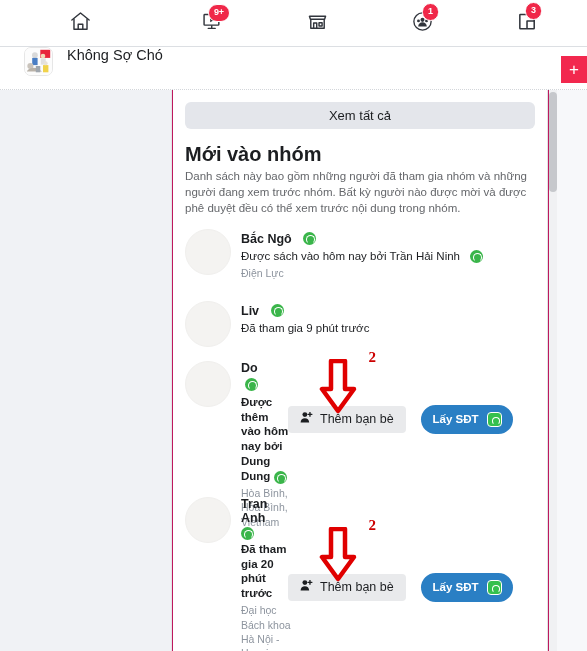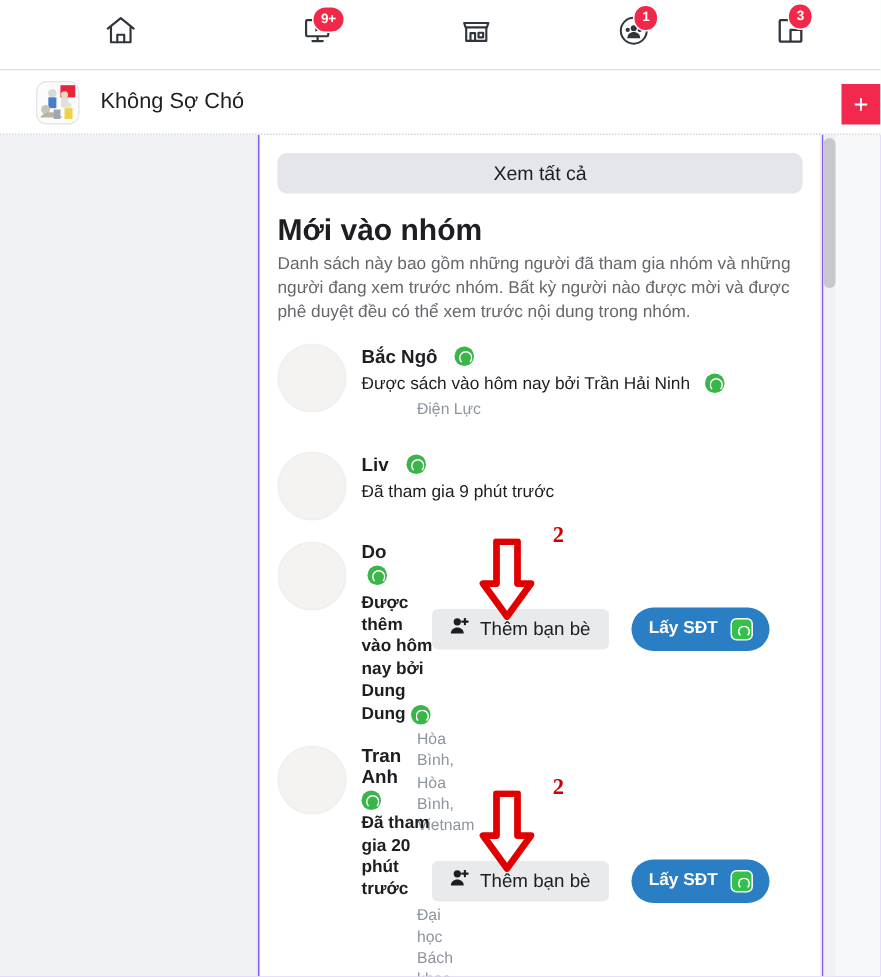--- a/index.html
+++ b/index.html
@@ -37,21 +37,21 @@
     text-align: center;
     border: 1.5px solid #ffffff;
     letter-spacing: -0.2px;
   }
 
   
   .grouphdr {
     position: absolute; left: 0; top: 47px; width: 587px; height: 43px;
     background: #ffffff;
     border-bottom: 1px dotted #d3d6da;
-    display: flex; align-items: center;
+    display: flex; 
   }
   .group-avatar {
     width: 29px; height: 29px; margin-left: 24px;
     border-radius: 7px;
     background: #ffffff;
     border: 1px solid #e6e6e6;
     position: relative; overflow: hidden; flex: none;
   }
   .group-name {
     margin-left: 14px;
@@ -65,21 +65,21 @@
     display: flex; align-items: center; justify-content: center;
     font-size: 17px; line-height: 1;
     cursor: pointer;
     border: none;
     font-family: "Liberation Sans", sans-serif;
   }
 
   
   .body-area {
     position: absolute; left: 0; top: 90px; width: 587px; height: 561px;
-    background: #8b5cf6;
+    background: #be185d;
   }
   .left-pane {
     position: absolute; left: 0; top: 0; width: 172px; height: 561px;
     background: #f0f2f5;
     border-right: 1px solid #e3e5e8;
   }
 
   
   .card-col {
     position: absolute; left: 173px; top: 0;
@@ -130,21 +130,21 @@
   }
   .minfo { margin-left: 68px; padding-right: 6px; }
   .mname {
     font-size: 12.5px; font-weight: bold; color: #1c1e21;
     display: inline; vertical-align: middle;
   }
   .msub {
     font-size: 11.5px; color: #1c1e21; margin-top: 2px; line-height: 1.3;
   }
   .mmeta {
-    font-size: 10.5px; color: #8d949e; margin-top: 2px; line-height: 1.35; margin-left: 37px;
+    font-size: 10.5px; color: #8d949e; margin-top: 2px; line-height: 1.35;
   }
   .wa-badge {
     display: inline-block; width: 13px; height: 13px;
     border-radius: 50%;
     background: #3ab54a;
     vertical-align: middle;
     margin-left: 7px;
     position: relative;
   }
   .wa-badge::after {

